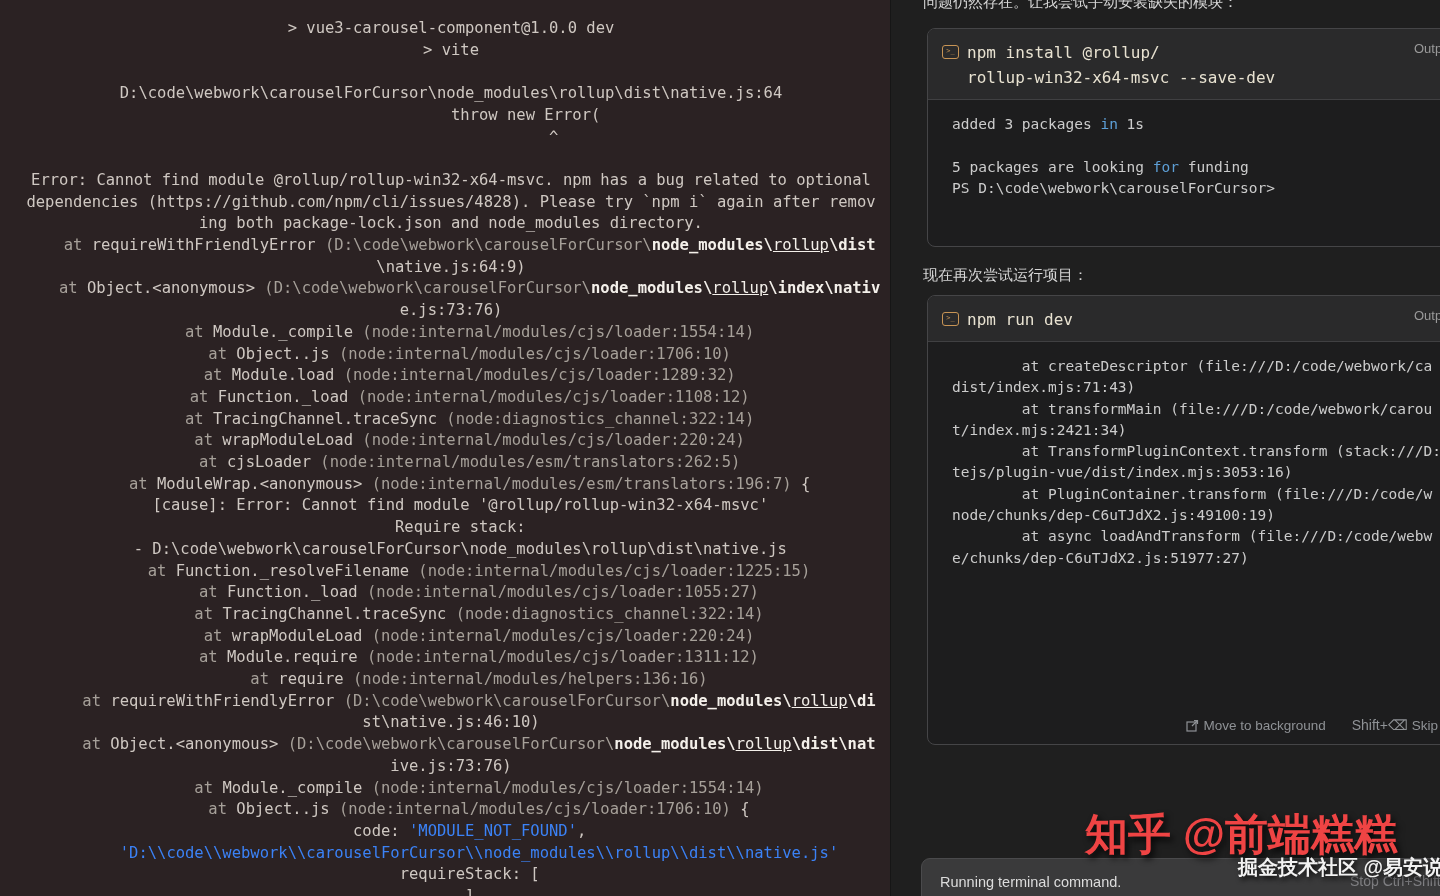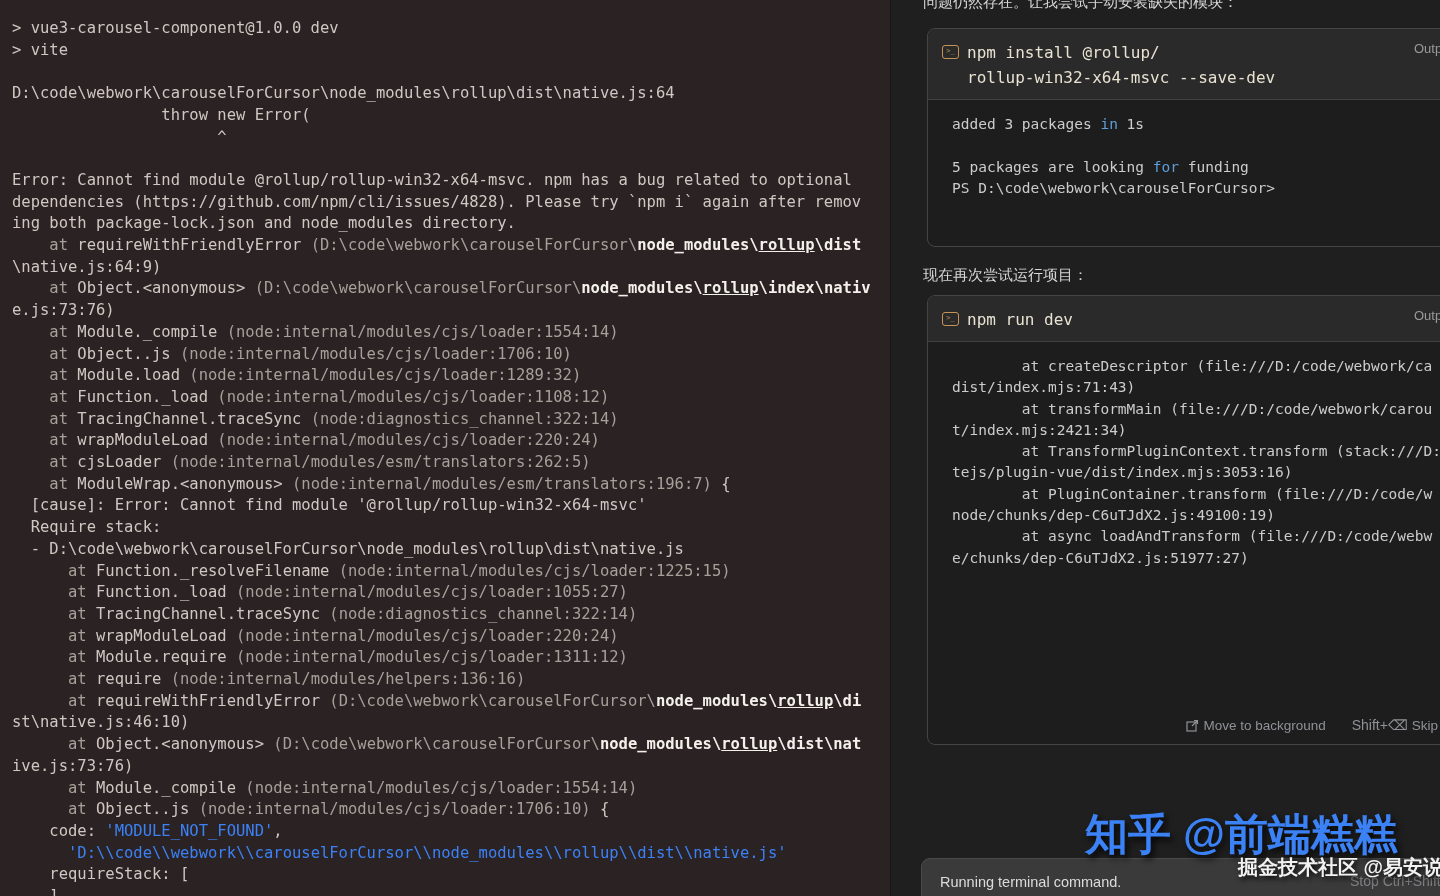--- a/index.html
+++ b/index.html
@@ -4,25 +4,25 @@
 <style>
   * { margin:0; padding:0; box-sizing:border-box; }
   html,body { width:1440px; height:896px; overflow:hidden; background:#1f1f1f;
               font-family:"Liberation Sans", sans-serif; }
   #stage { position:relative; width:1440px; height:896px; overflow:hidden; }
 
   
   #terminal-pane { position:absolute; left:0; top:0; width:890px; height:896px;
     background:#2b2223; padding:18px 0 0 12px;
     font-family:"DejaVu Sans Mono","Liberation Mono",monospace;
-    font-size:15.5px; line-height:21.7px; color:#cfc8c2; }
+    font-size:15.5px; line-height:21.7px; color:#cfc8c2;text-align:center; }
   .tl { white-space:pre; min-height:21.7px; }
   .c-s { color:#a6a099; }
   .c-b { color:#f4f0ea; font-weight:bold; }
-  .c-u { color:#f4f0ea; font-weight:bold; text-decoration:underline; }
+  .c-u { color:#f4f0ea; font-weight:normal; text-decoration:underline; }
   .c-g { color:#3b82f6; }
   .c-blue { color:#5d9fd6; }
 
   
   #chat-pane { position:absolute; left:890px; top:0; width:454px; height:896px;
     background:#1f1f1f; border-left:1px solid #161616; }
   .cn-text { position:absolute; left:32px; color:#d6d6d6; font-size:15px; white-space:nowrap; }
   #chat-intro { top:-7px; }
   #chat-mid  { top:266px; }
 
@@ -52,21 +52,21 @@
   
   #status-pill { position:absolute; left:30px; top:858px; width:620px; height:48px;
     background:#3a3a3b; border:1px solid #4a4a4c; border-radius:9px;
     display:flex; align-items:center; padding:0 18px; z-index:2; }
   #status-text { color:#dcdcdc; font-size:14.5px; }
   #stop-group { position:absolute; left:428px; top:14px; color:rgba(200,200,205,0.5);
     font-size:14px; white-space:nowrap; }
 
   
   #wm-main { position:absolute; left:1085px; top:806px; width:330px; z-index:3;
-    color:#3b82f6; font-size:43px; font-weight:bold; white-space:nowrap;
+    color:#ef4444; font-size:43px; font-weight:bold; white-space:nowrap;
     text-shadow:3px 4px 6px rgba(0,0,0,0.85); }
   #wm-sub { position:absolute; left:1238px; top:854px; z-index:3;
     color:#f2f2f2; font-size:20px; font-weight:bold; white-space:nowrap;
     text-shadow:2px 3px 5px rgba(0,0,0,0.8); }
 </style>
 </head>
 <body>
 
 <div id="stage">
 

